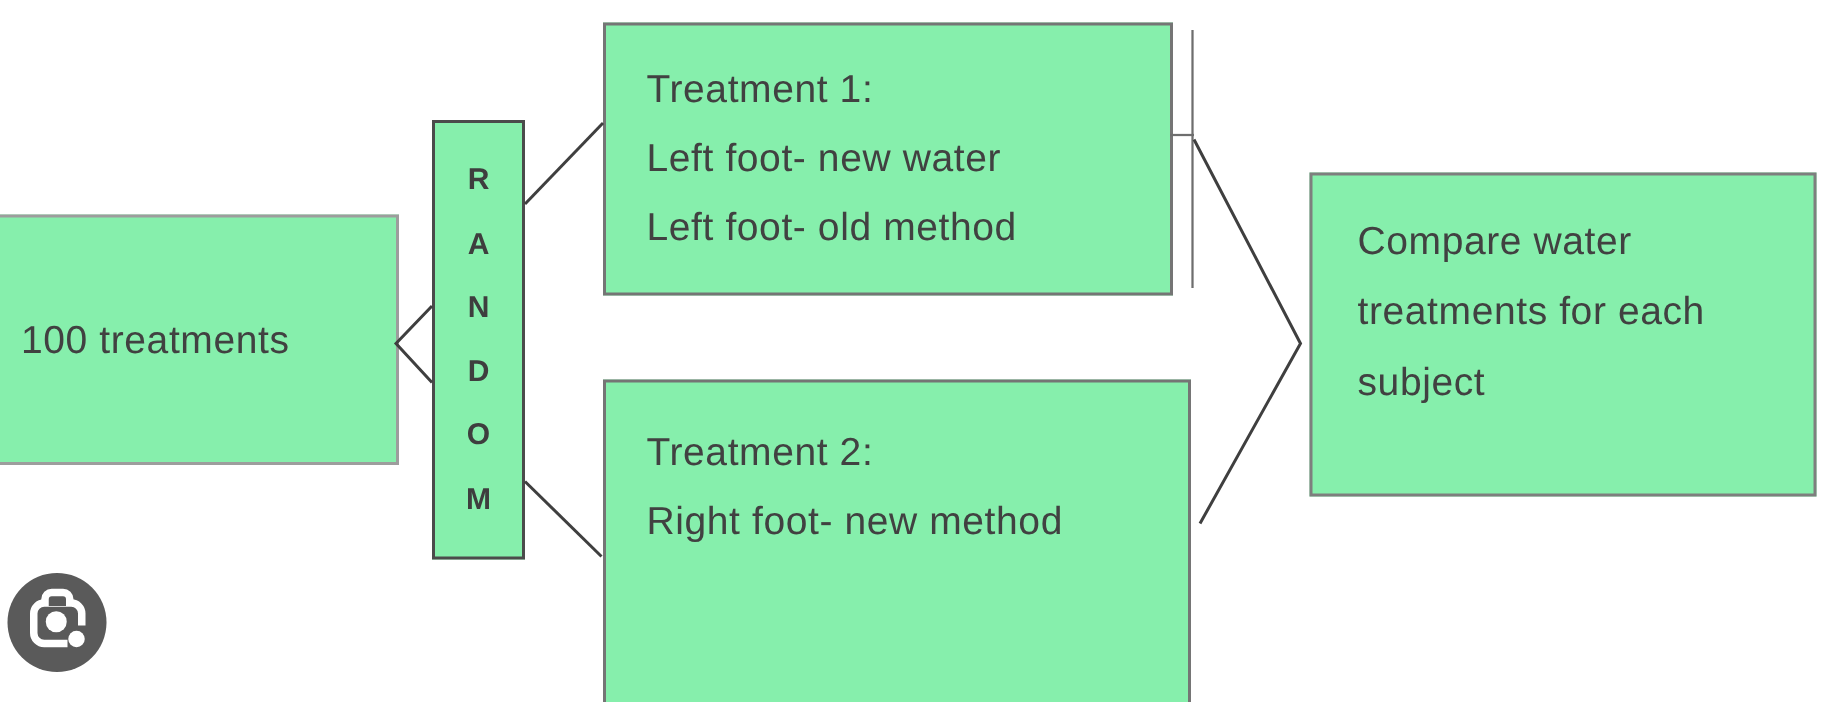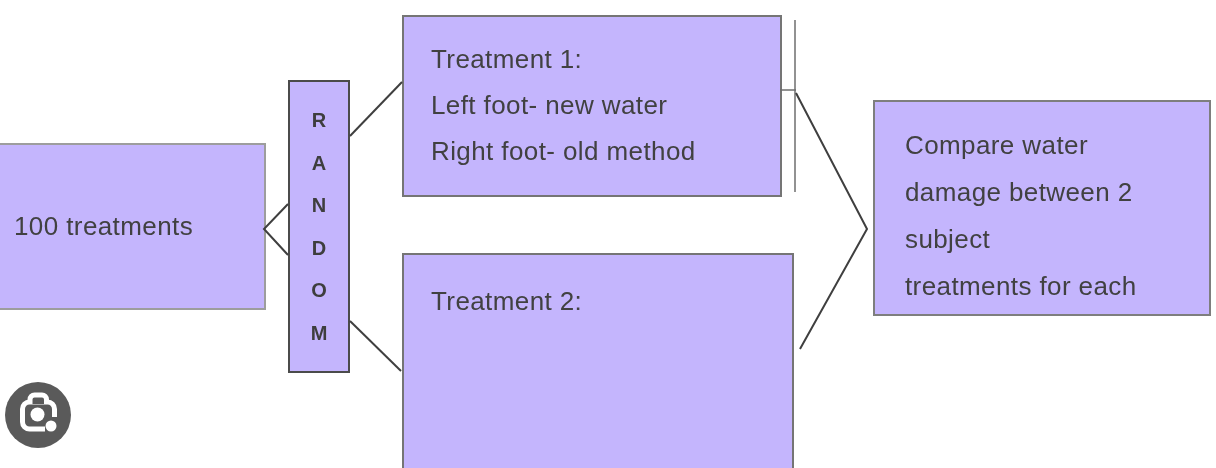--- a/index.html
+++ b/index.html
@@ -5,21 +5,21 @@
   html,body { margin:0; padding:0; background:#fff; }
   .canvas {
     position:relative;
     width:1216px; height:468px;
     background:#ffffff;
     font-family:"Liberation Sans", sans-serif;
     overflow:hidden;
   }
   .box {
     position:absolute;
-    background:#c4b5fd;
+    background:#86efac;
     box-sizing:border-box;
     color:#414141;
   }
   .volunteers {
     left:-4px; top:143px; width:270px; height:167px;
     border:2px solid #9d9d9d;
     display:flex; align-items:center;
     padding-left:16px;
     font-size:26px; letter-spacing:0.4px;
   }
@@ -38,21 +38,21 @@
     left:402px; top:15px; width:380px; height:182px;
     border:2px solid #757575;
     padding:19px 6px 0 27px;
   }
   .t2 {
     left:402px; top:253px; width:392px; height:240px;
     border:2px solid #757575;
     padding:23px 6px 0 27px;
   }
   .compare {
-    left:873px; top:100px; width:338px; height:216px;
+    left:873px; top:115px; width:338px; height:216px;
     border:2px solid #7e7e7e;
     padding:20px 6px 0 30px;
     font-size:26px; line-height:47px; letter-spacing:0.4px;
   }
   .edges {
     position:absolute; left:0; top:0;
     pointer-events:none;
   }
   .edge { fill:none; stroke:#3f3f3f; stroke-width:2; }
   .edge-thin { fill:none; stroke:#6e6e6e; stroke-width:1.5; }
@@ -76,32 +76,32 @@
     <span class="rletter">A</span>
     <span class="rletter">N</span>
     <span class="rletter">D</span>
     <span class="rletter">O</span>
     <span class="rletter">M</span>
   </div>
 
   <div class="box tbox t1">
     <div>Treatment 1:</div>
     <div>Left foot- new water</div>
-    <div>Right foot- old method</div>
+    <div>Left foot- old method</div>
   </div>
 
   <div class="box tbox t2">
     <div>Treatment 2:</div>
+    <div>Right foot- new method</div>
   </div>
 
   <div class="box compare">
     <div>Compare water</div>
-    <div>damage between 2</div>
+    <div>treatments for each</div>
     <div>subject</div>
-    <div>treatments for each</div>
   </div>
 
   <svg class="edges" width="1216" height="468" viewBox="0 0 1216 468">
 
     <polyline class="edge" points="288,204 264,229 288,255"></polyline>
 
     <line class="edge" x1="350" y1="136" x2="402" y2="82"></line>
 
     <line class="edge" x1="350" y1="321" x2="401" y2="371"></line>
 

